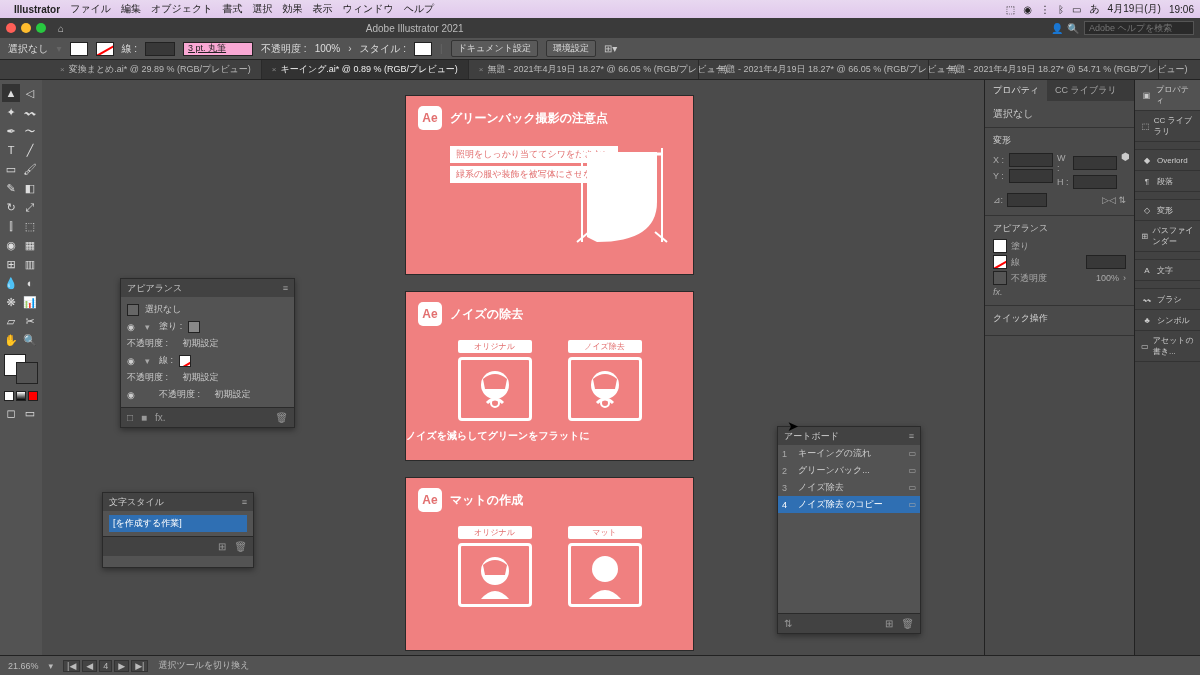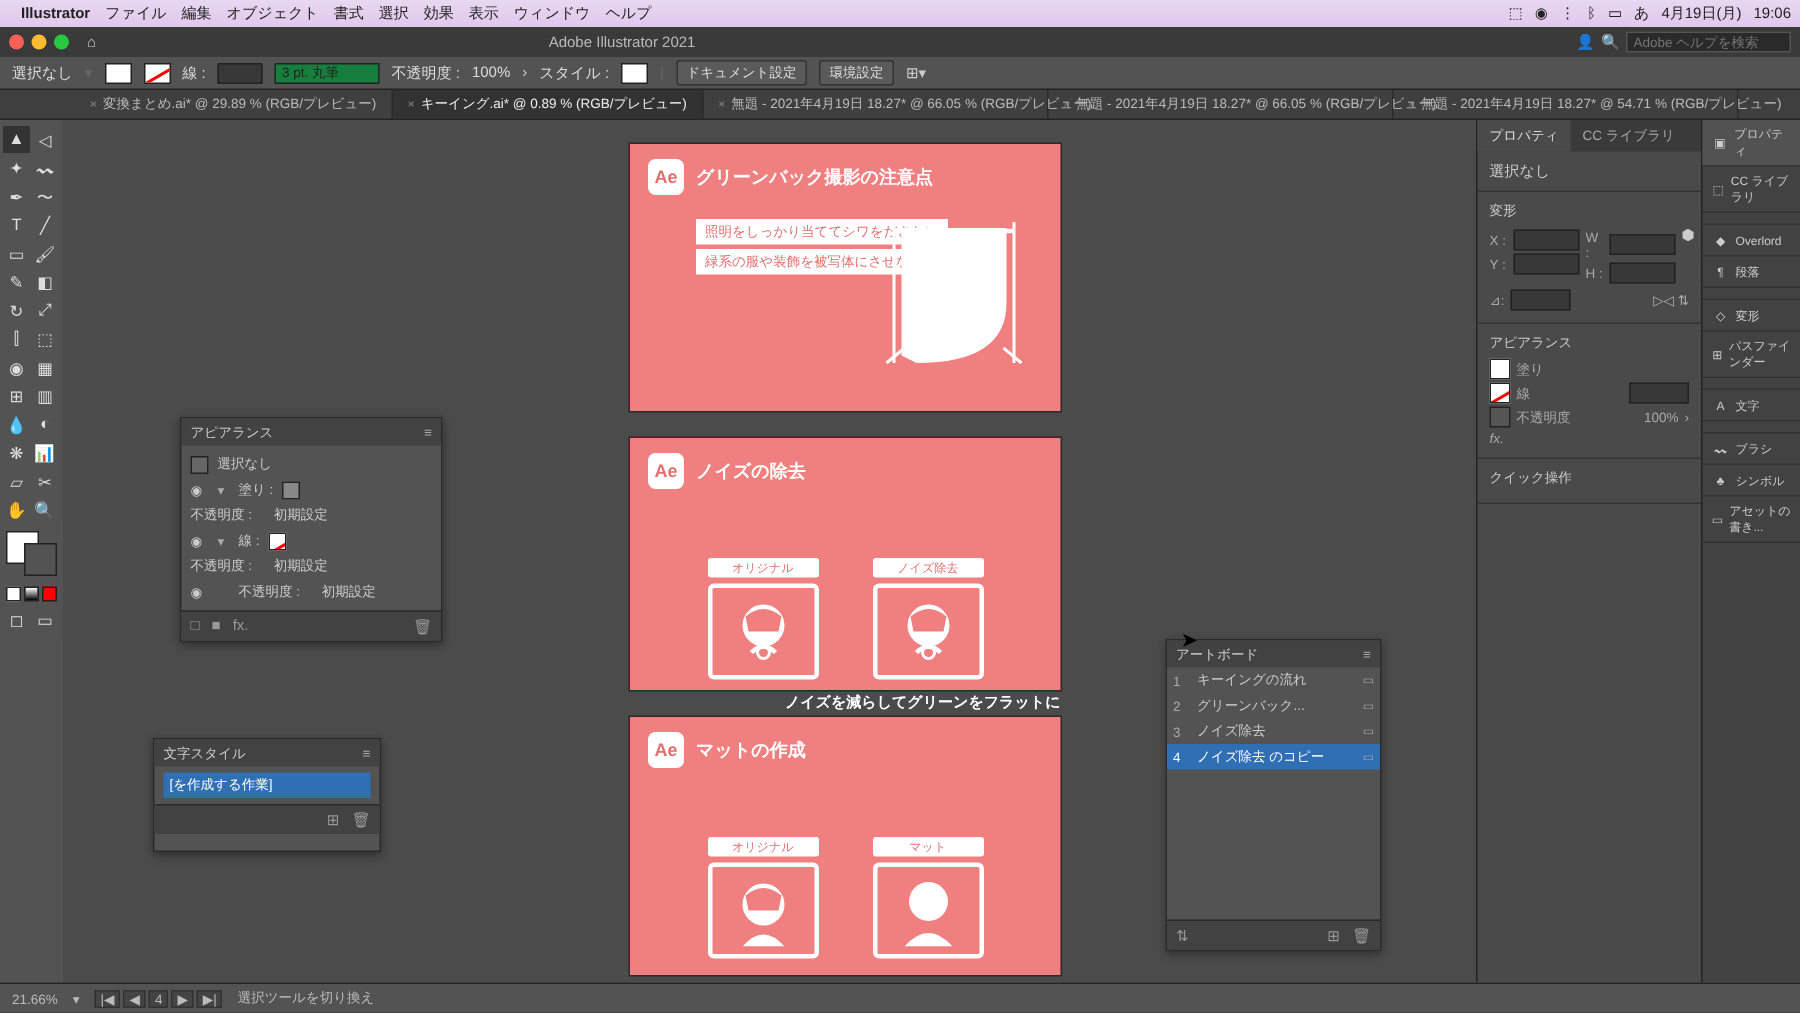--- a/index.html
+++ b/index.html
@@ -44,35 +44,35 @@
 .tool.sel{background:#333;}
 .tool-fillstroke{width:36px; height:30px; position:relative; margin:4px 2px;}
 .tool-fillstroke .fill{width:22px;height:22px;border:1px solid #222;background:white;position:absolute;top:0;left:0;}
 .tool-fillstroke .stroke{width:22px;height:22px;border:1px solid #222;background:#535353;position:absolute;bottom:0;right:0;}
 .colorchips{display:flex; gap:2px; padding:2px;}
 .chip{width:10px;height:10px; border:1px solid #222;}
 
 .canvas-area{flex:1; background:#4b4b4b; position:relative; overflow:hidden;}
 
 
-.artboard{position:absolute; left:378px; width:287px; height:161px; background:#f08080; box-shadow:0 0 0 1px #2a2a2a;}
+.artboard{position:absolute; left:364px; width:287px; height:161px; background:#f08080; box-shadow:0 0 0 1px #2a2a2a;}
 .ab1{top:16px; height:178px;}
 .ab2{top:212px; height:168px;}
 .ab3{top:398px; height:172px;}
 .ab-head{display:flex;align-items:center; gap:8px; padding:10px 12px;}
 .ae-badge{width:24px;height:24px;background:white;color:#e27070;border-radius:5px;display:flex;align-items:center;justify-content:center;font-weight:bold;font-size:12px;}
 .ab-title{color:white;font-weight:bold;font-size:12px;}
 .bullets{margin:6px 0 0 44px;}
 .bullet{background:white;color:#e27070;font-size:9px;padding:2px 6px;display:inline-block;margin-bottom:3px;}
 .backdrop-ill{position:absolute; right:16px; top:46px; width:110px; height:110px;}
 .thumb-row{display:flex; justify-content:center; gap:36px; margin-top:4px;}
 .thumb{width:74px;}
-.thumb .lbl{background:white;color:#e27070;font-size:8px;text-align:center;padding:1px 0;border-radius:2px;margin-bottom:4px;margin-top:32px;}
+.thumb .lbl{background:white;color:#e27070;font-size:8px;text-align:center;padding:1px 0;border-radius:2px;margin-bottom:4px;}
 .thumb .frm{width:74px;height:64px;border:3px solid white;border-radius:4px;display:flex;align-items:center;justify-content:center;}
-.caption{color:white;text-align:right;font-size:10px;font-weight:bold;margin-top:8px;}
+.caption{color:white;text-align:left;font-size:10px;font-weight:bold;margin-top:8px;}
 
 
 .panel{position:absolute; background:#535353; border:1px solid #2a2a2a; box-shadow:0 2px 6px rgba(0,0,0,.4);}
 .panel .ph{height:18px; background:#424242; display:flex; align-items:center; padding:0 6px; font-size:9px; color:#ccc;}
 .panel .ph .mnu{margin-left:auto; color:#aaa;}
 .panel .pb{padding:4px 6px;}
 .panel .pf{height:20px; background:#424242; border-top:1px solid #2a2a2a; display:flex; align-items:center; padding:0 6px; gap:8px; color:#999;}
 
 .appearance-panel{left:78px; top:198px; width:175px;}
 .app-row{display:flex; align-items:center; gap:6px; padding:2px 0; font-size:9px;}
@@ -157,21 +157,21 @@
   </div>
 </div>
 
 <div class="controlbar">
   <span class="ctrl-label">選択なし</span>
   <span class="pipe">▾</span>
   <span class="swatch white"></span>
   <span class="swatch none"></span>
   <span class="ctrl-label">線 :</span>
   <input class="ctrl-input" style="width: 30px;">
-  <input class="ctrl-input" style="width: 70px; background: #15803d; color: rgb(34, 34, 34);" value="3 pt. 丸筆">
+  <input class="ctrl-input" style="width: 70px; background: #f9a8d4; color: rgb(34, 34, 34); text-decoration: underline;" value="3 pt. 丸筆">
   <span class="ctrl-label">不透明度 :</span>
   <span class="ctrl-label">100%</span>
   <span>›</span>
   <span class="ctrl-label">スタイル :</span>
   <span class="swatch white"></span>
   <span class="pipe">|</span>
   <button class="ctrl-btn">ドキュメント設定</button>
   <button class="ctrl-btn">環境設定</button>
   <span>⊞▾</span>
 </div>

